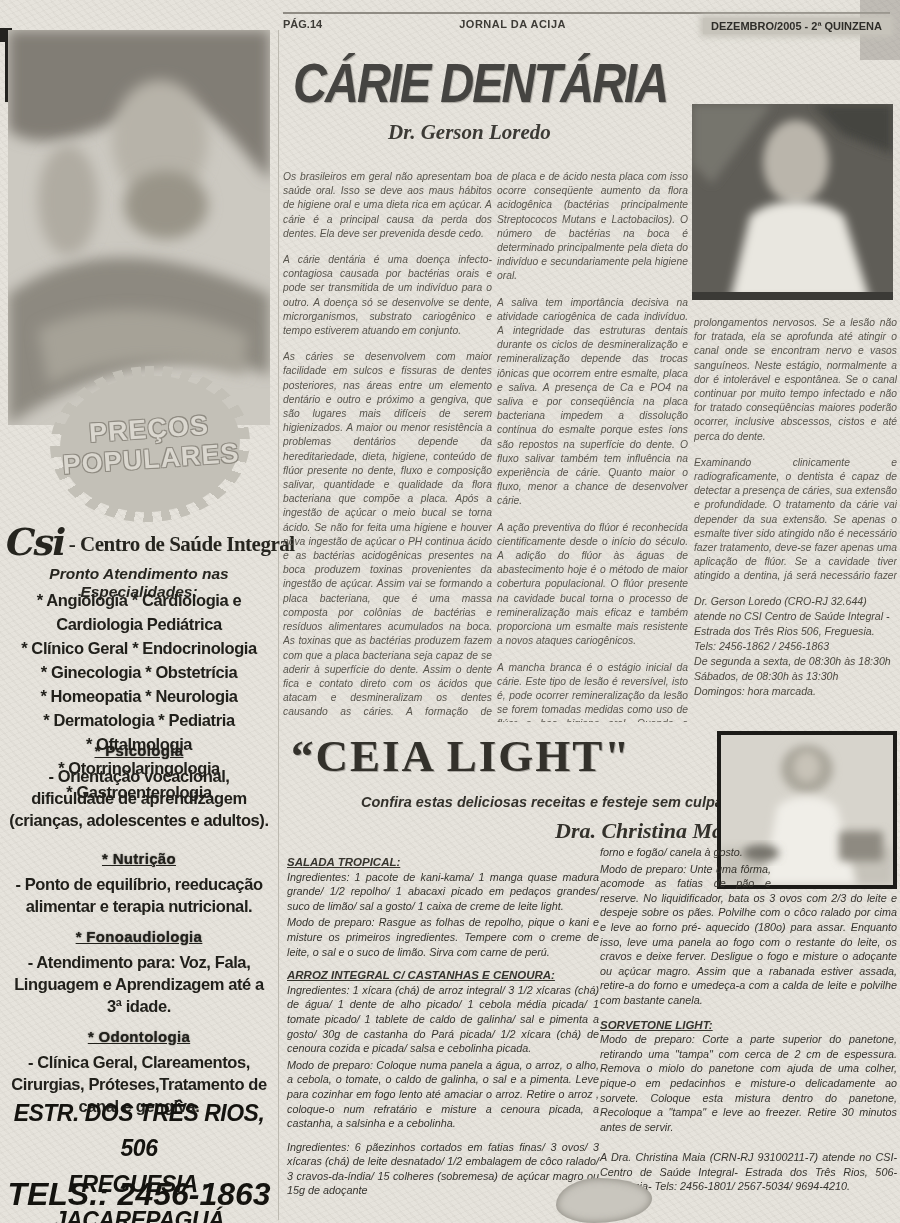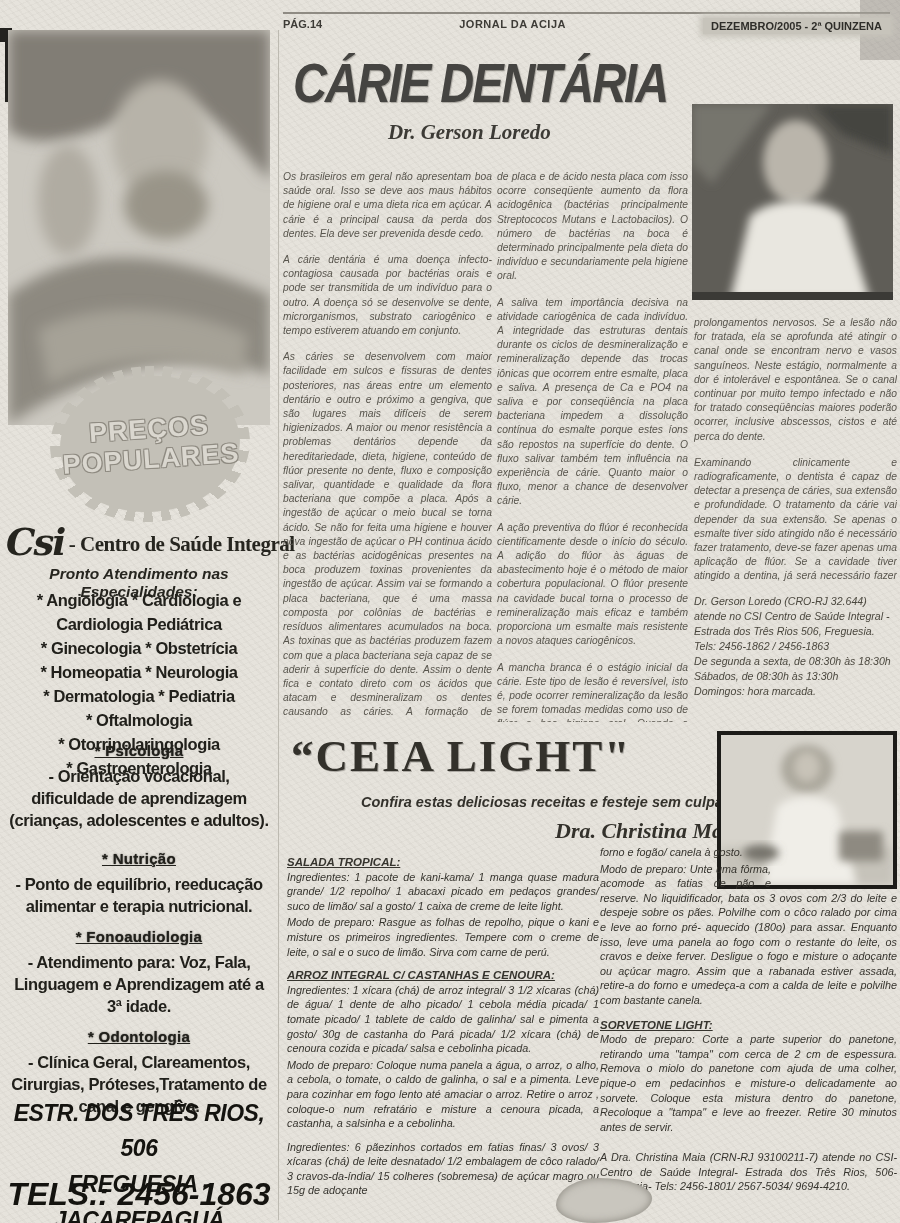--- a/index.html
+++ b/index.html
@@ -135,20 +135,21 @@
   <div class="clinic">
     <div class="row1">
       <span class="csi">Csi</span>
       <span class="cname">- Centro de Saúde Integral</span>
     </div>
     <div class="tag">Pronto Atendimento nas Especialidades:</div>
   </div>
 
   <div class="speclist">
     <div>* Angiologia * Cardiologia e Cardiologia Pediátrica</div>
+    <div>* Clínico Geral * Endocrinologia</div>
     <div>* Ginecologia  * Obstetrícia</div>
     <div>* Homeopatia * Neurologia</div>
     <div>* Dermatologia * Pediatria</div>
     <div>* Oftalmologia</div>
     <div>* Otorrinolaringologia</div>
     <div>* Gastroenterologia</div>
   </div>
 
   <div class="sb-section" style="top:742px">
     <div class="st">* Psicologia</div>

